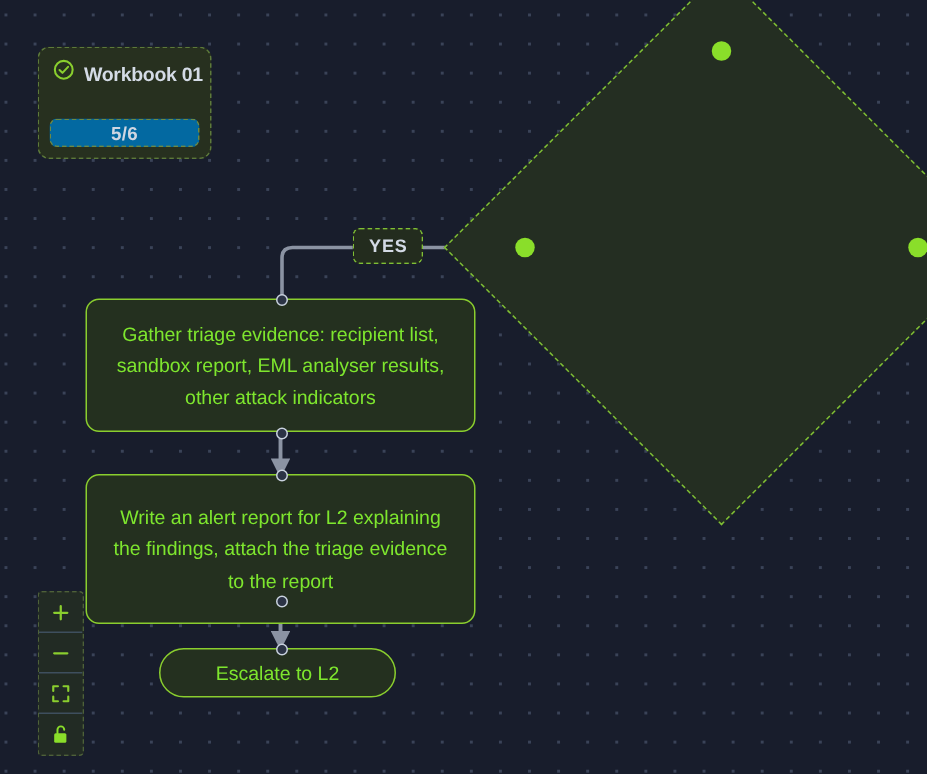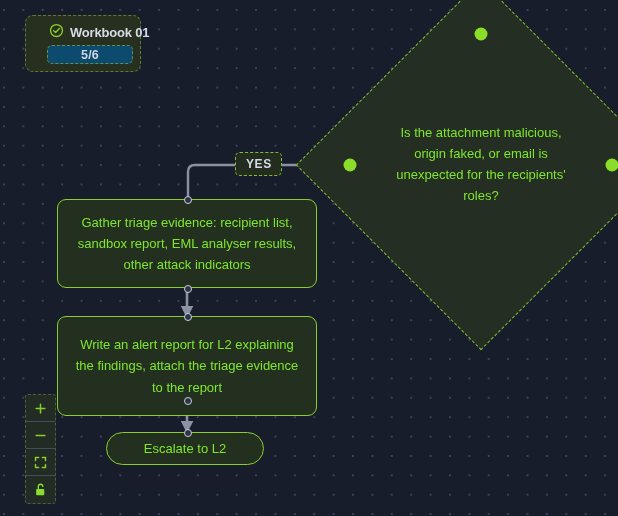--- a/index.html
+++ b/index.html
@@ -31,46 +31,46 @@
     inset: 0;
     width: 618px;
     height: 516px;
     pointer-events: none;
   }
 
   
   .workbook-card {
     position: absolute;
     left: 25px;
-    top: 15px;
+    top: 31px;
     width: 116px;
-    padding: 6px 7px 7px 21px;
+    padding: 6px 7px 7px 7px;
     background: #27301f;
     border: 1px dashed #5d7a3a;
     border-radius: 8px;
   }
   .wb-head {
     display: flex;
     align-items: center;
     gap: 6px;
     padding: 1px 2px 0 2px;
   }
   .wb-title {
     font-size: 13px;
     font-weight: bold;
     color: #d4dbe6;
     letter-spacing: -0.2px;
     white-space: nowrap;
   }
   .wb-badge {
-    margin-top: 3px;
+    margin-top: 20px;
     height: 19px;
     border: 1px dashed #6d8a46;
     border-radius: 5px;
-    background: #0c4a6e;
+    background: #0369a1;
     display: flex;
     align-items: center;
     justify-content: center;
   }
   .wb-badge span {
     font-size: 12.5px;
     color: #cfd6e2;
     font-weight: bold;
     letter-spacing: 0.2px;
   }
@@ -207,21 +207,20 @@
       </span>
       <span class="wb-title">Workbook 01</span>
     </div>
     <div class="wb-badge">
       <span>5/6</span>
     </div>
   </div>
 
   <div class="node-decision" style="left:350px; top:34px; width:262px; height:262px;">
     <div class="diamond-shape"></div>
-    <div class="diamond-label">Is the attachment malicious, origin faked, or email is unexpected for the recipients' roles?</div>
     <span class="handle-dot" style="left:131px; top:0px;"></span>
     <span class="handle-dot" style="left:0px; top:131px;"></span>
     <span class="handle-dot" style="left:262px; top:131px;"></span>
   </div>
 
   <div class="edge-label" style="left:235px; top:152px;">
     <span>YES</span>
   </div>
 
   <div class="node node-process" style="left:57px; top:199px; width:260px; height:89px;">

